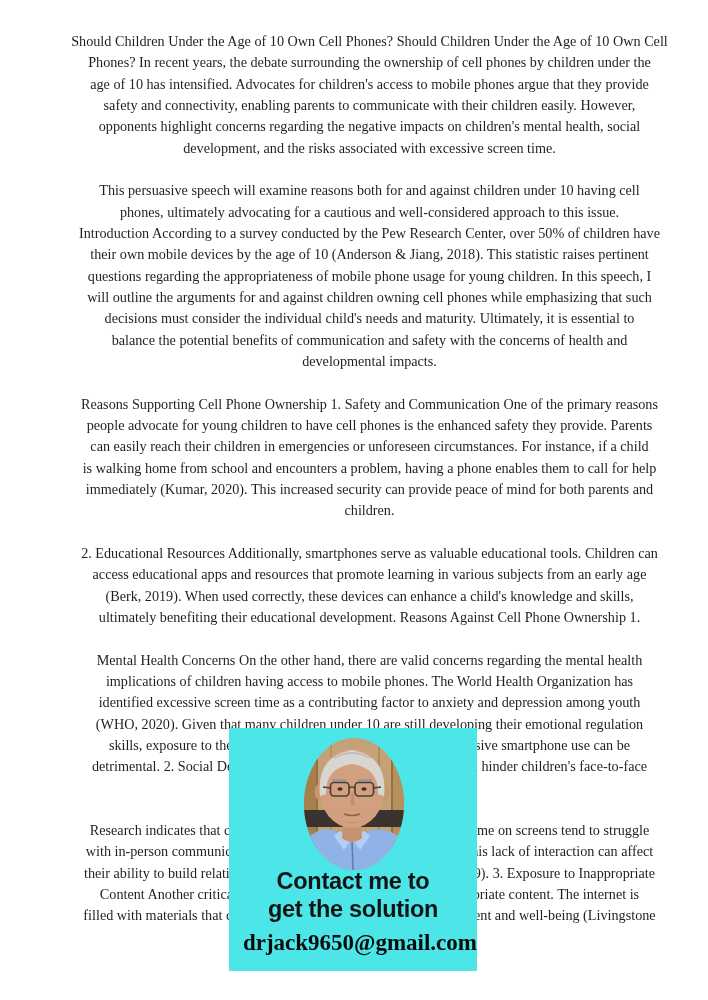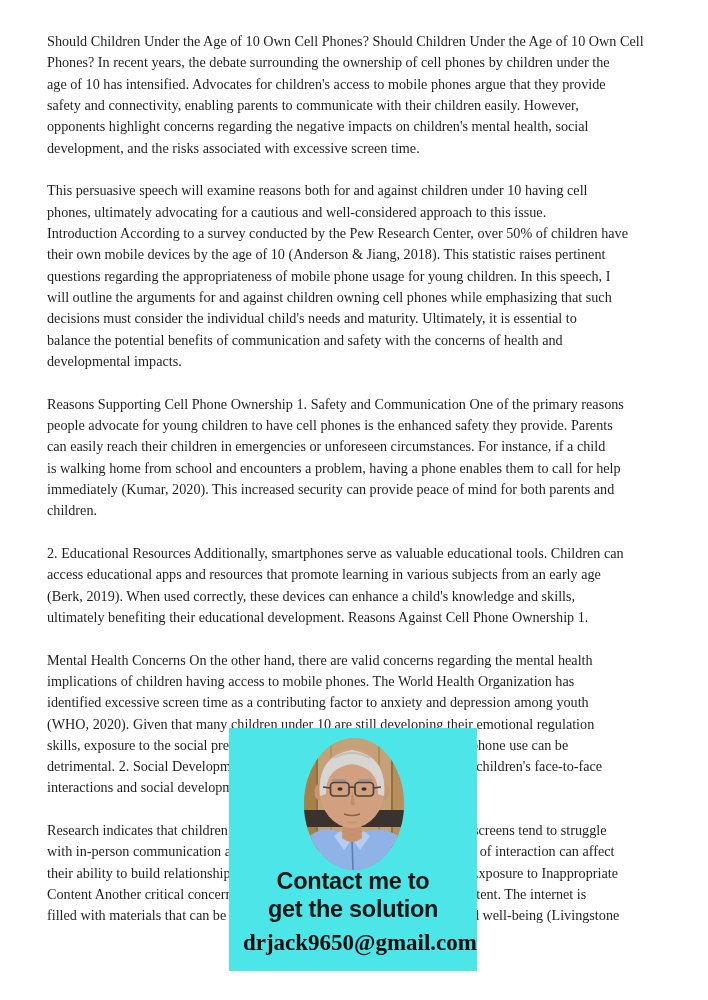--- a/index.html
+++ b/index.html
@@ -5,21 +5,21 @@
   html,body{margin:0;padding:0;background:#ffffff;}
   .page{
     position:relative;
     width:708px;height:1000px;
     background:#ffffff;
     overflow:hidden;
     font-family:"Liberation Serif", serif;
   }
   .doc-text{
     position:absolute;
-    left:47px;top:31px;right:16px;
+    left:47px;top:31px;right:16px;text-align:center;
   }
   .para{
     margin:0 0 21.33px 0;
     font-size:14.2px;
     line-height:21.33px;
     color:#1f1f1f;
     white-space:pre;
   }
   .overlay{
     position:absolute;

